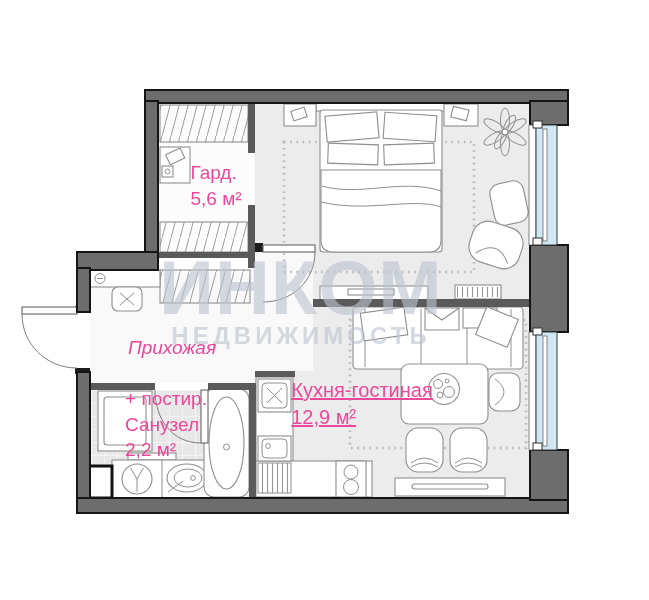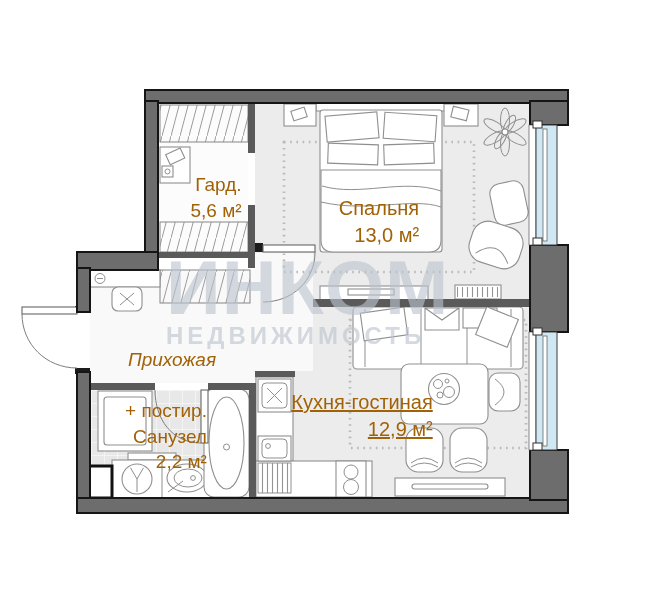--- a/index.html
+++ b/index.html
@@ -15,26 +15,26 @@
   .fur{fill:#fff;stroke:var(--line);stroke-width:1.1;}
   .furl{fill:none;stroke:var(--line);stroke-width:1;}
   .dot{fill:none;stroke:#b9b9b9;stroke-width:2.6;stroke-dasharray:1.6 4.6;}
   .door{fill:#fff;stroke:#666;stroke-width:1.1;}
   .arc{fill:none;stroke:#7e7e7e;stroke-width:1;}
   .hatchbox{fill:url(#hatch);stroke:#858585;stroke-width:1;}
   .glaz{fill:var(--window);stroke:#3a3a3a;stroke-width:1;}
   .sill{fill:#fff;stroke:#555;stroke-width:.7;}
   .cap{fill:#fff;stroke:#333;stroke-width:1;}
   .post{fill:#1c1c1c;}
-  .wm{position:absolute;left:166px;top:250px;width:312px;z-index:2;text-align:left;
+  .wm{position:absolute;left:145px;top:250px;width:312px;z-index:2;text-align:center;
       color:var(--watermark);opacity:.62;pointer-events:none;}
   .wm-brand{font-size:76px;font-weight:bold;line-height:1;letter-spacing:1px;}
   .wm-tag{font-size:24px;font-weight:bold;letter-spacing:4px;margin-top:-4px;}
-  .lbl{position:absolute;z-index:3;transform:translate(-50%,-50%);color:#a16207;
-       font-size:19px;text-align:right;white-space:nowrap;line-height:1.35;margin-top:12px;}
+  .lbl{position:absolute;z-index:3;transform:translate(-50%,-50%);color:#ec4899;
+       font-size:19px;text-align:left;white-space:nowrap;line-height:1.35;}
   .lbl.big{font-size:20px;}
 </style>
 </head>
 <body>
 
 <div class="stage">
 
 <svg class="plan-svg" width="649" height="600" viewBox="0 0 649 600">
   <defs>
     <pattern id="hatch" patternUnits="userSpaceOnUse" width="9" height="34">
@@ -269,24 +269,20 @@
 
 <div class="wm">
   <div class="wm-brand">ИНКОМ</div>
   <div class="wm-tag">НЕДВИЖИМОСТЬ</div>
 </div>
 
 <div class="lbl" style="left:216px;top:186px;">
   <div>Гард.</div>
   <div>5,6 м²</div>
 </div>
-<div class="lbl big" style="left:379px;top:210px;">
-  <div>Спальня</div>
-  <div>13,0 м²</div>
-</div>
 <div class="lbl" style="left:172px;top:348px;font-style:italic;">
   <div>Прихожая</div>
 </div>
 <div class="lbl" style="left:166px;top:424px;">
   <div>+ постир.</div>
   <div>Санузел</div>
   <div>2,2 м²</div>
 </div>
 <div class="lbl big" style="left:362px;top:404px;text-decoration:underline;">
   <div>Кухня-гостиная</div>

